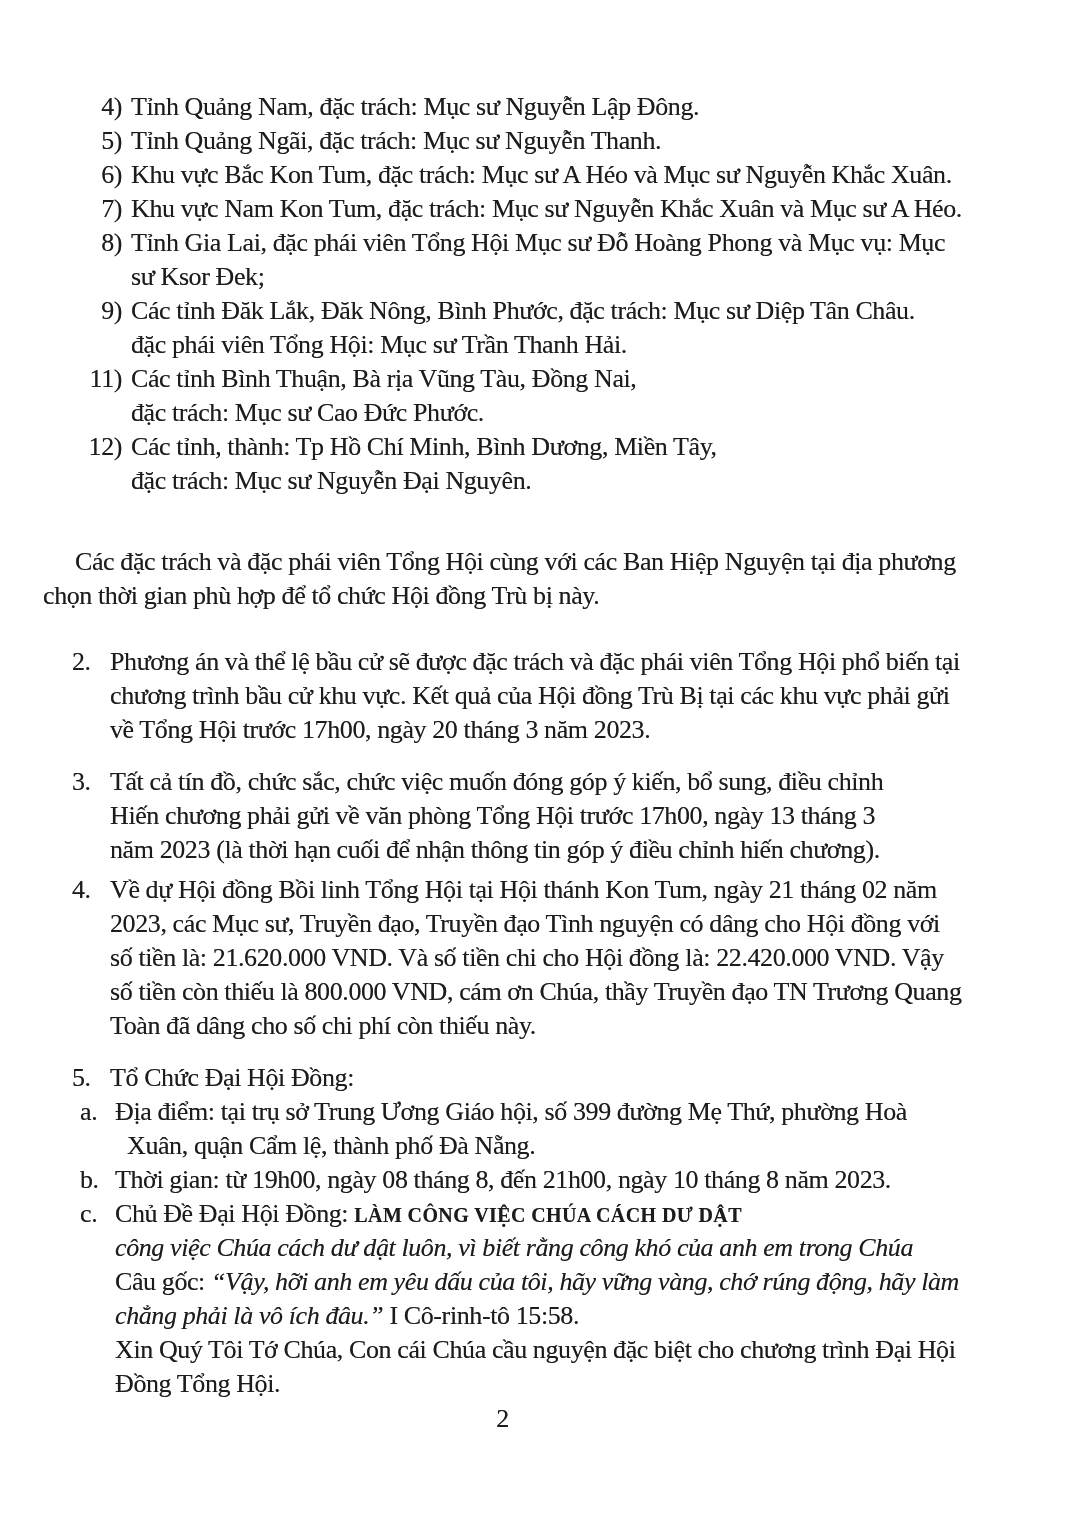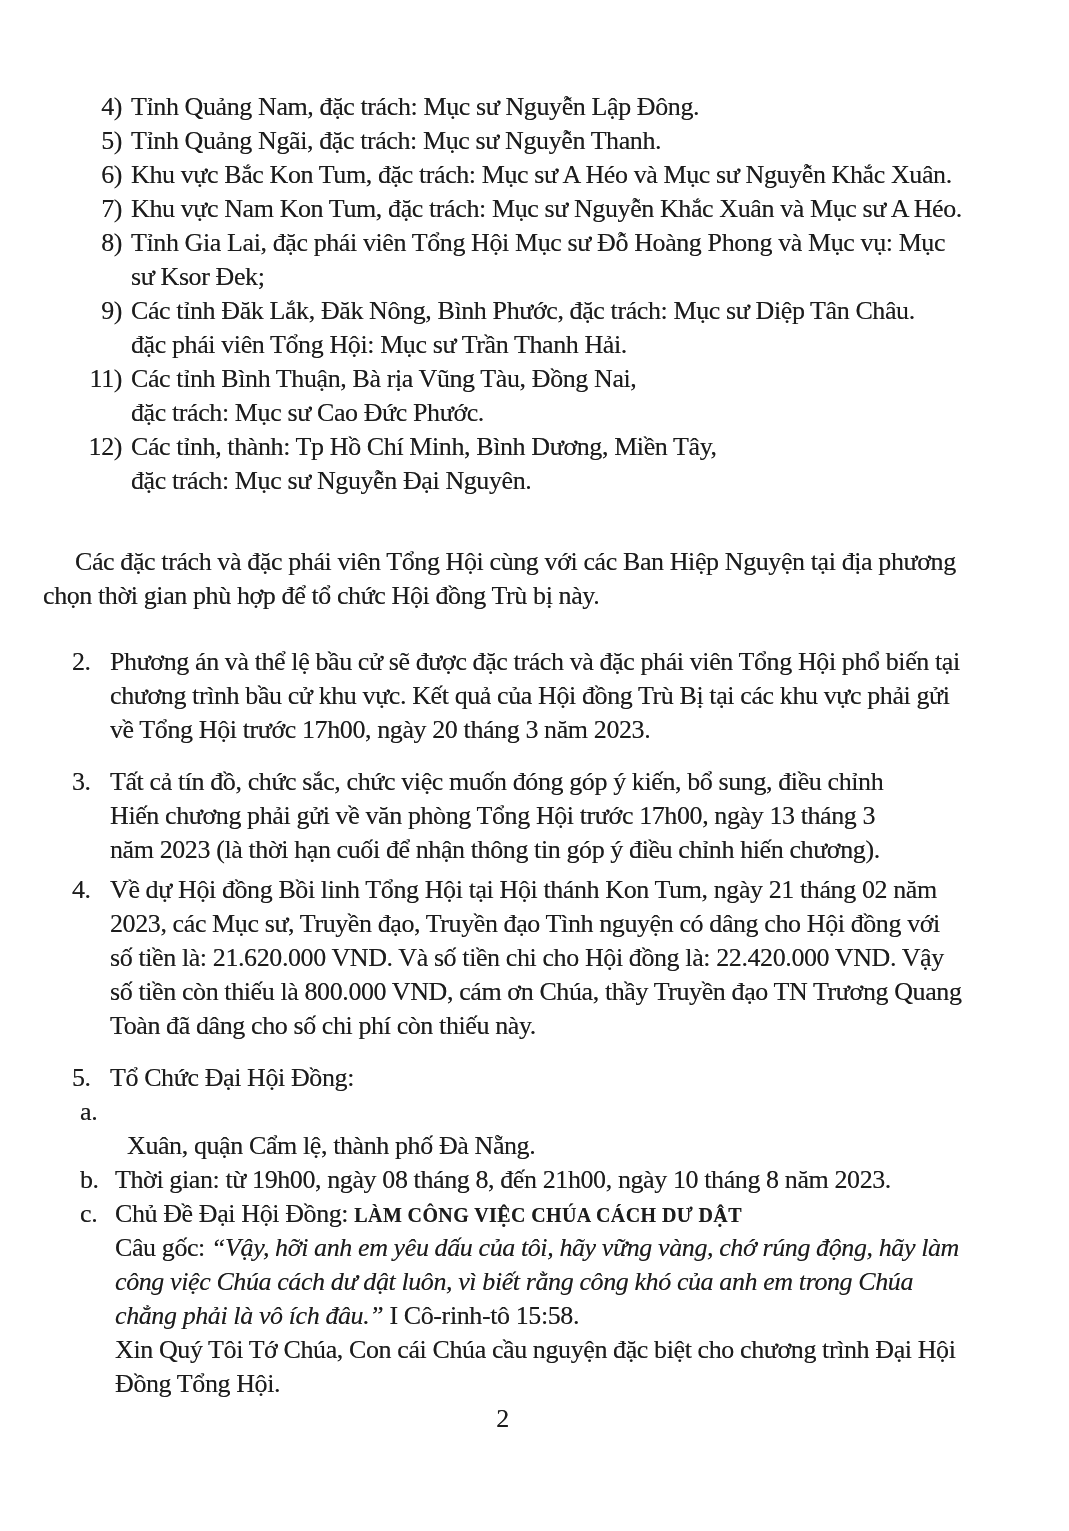--- a/index.html
+++ b/index.html
@@ -139,44 +139,45 @@
   <div class="block b-item5">
     <div class="line item-row">
       <span class="inum">5.</span>
       <span>Tổ Chức Đại Hội Đồng:</span>
     </div>
   </div>
 
   <div class="block b-suba">
     <div class="line sub-row">
       <span class="snum">a.</span>
+      <span>Địa điểm: tại trụ sở Trung Ương Giáo hội, số 399 đường Mẹ Thứ, phường Hoà</span>
     </div>
     <div class="line sub-cont">Xuân, quận Cẩm lệ, thành phố Đà Nẵng.</div>
   </div>
 
   <div class="block b-subb">
     <div class="line sub-row">
       <span class="snum">b.</span>
       <span>Thời gian: từ 19h00, ngày 08 tháng 8, đến 21h00, ngày 10 tháng 8 năm 2023.</span>
     </div>
   </div>
 
   <div class="block b-subc">
     <div class="line sub-row">
       <span class="snum">c.</span>
       <span><span>Chủ Đề Đại Hội Đồng: </span><span class="bold">LÀM CÔNG VIỆC CHÚA CÁCH DƯ DẬT</span></span>
     </div>
   </div>
 
   <div class="block b-verse">
     <div class="line verse-row">
-      <span>Câu gốc: </span><span class="ital">“Vậy, hỡi anh em yêu dấu của tôi, hãy vững vàng, chớ rúng động, hãy làm</span>
+      <span class="ital">công việc Chúa cách dư dật luôn, vì biết rằng công khó của anh em trong Chúa</span>
     </div>
     <div class="line verse-row">
-      <span class="ital">công việc Chúa cách dư dật luôn, vì biết rằng công khó của anh em trong Chúa</span>
+      <span>Câu gốc: </span><span class="ital">“Vậy, hỡi anh em yêu dấu của tôi, hãy vững vàng, chớ rúng động, hãy làm</span>
     </div>
     <div class="line verse-row">
       <span class="ital">chẳng phải là vô ích đâu.”</span><span> I Cô-rinh-tô 15:58.</span>
     </div>
   </div>
 
   <div class="block b-prayer">
     <div class="line prayer-row">Xin Quý Tôi Tớ Chúa, Con cái Chúa cầu nguyện đặc biệt cho chương trình Đại Hội</div>
     <div class="line prayer-row">Đồng Tổng Hội.</div>
   </div>

